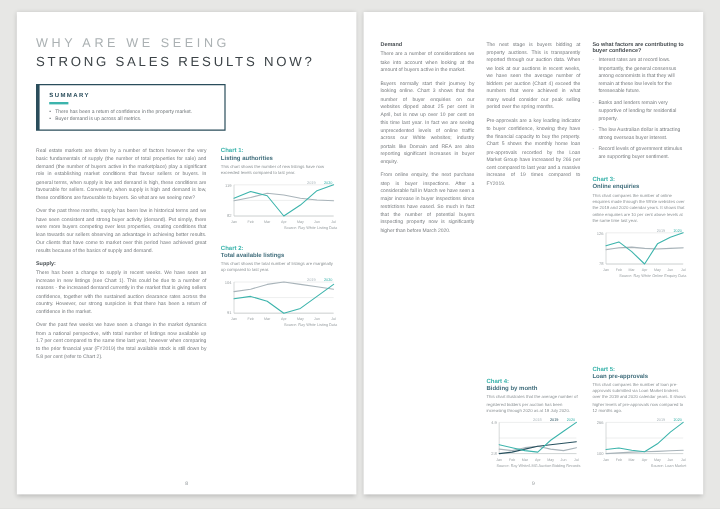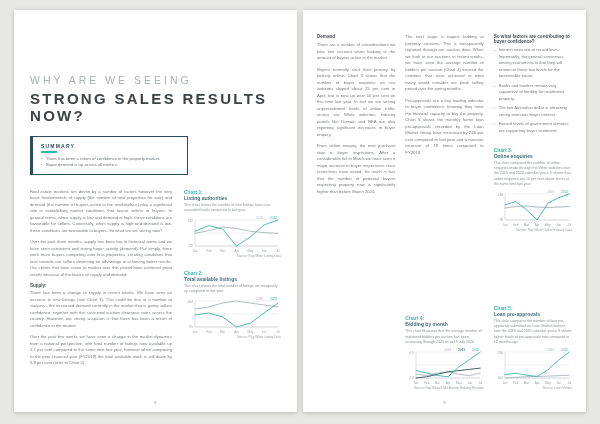--- a/index.html
+++ b/index.html
@@ -1,25 +1,25 @@
 <!DOCTYPE html>
 <html><head>
 <meta charset="utf-8">
 <style>
   html,body{margin:0;padding:0;background:#d8d8d6;}
   .sheet{position:relative;width:600px;height:424px;background:#e7e7e5;overflow:hidden;
          font-family:"Liberation Sans",sans-serif;}
   .page{position:absolute;top:10px;width:283px;height:402px;background:#ffffff;
         box-shadow:0 1px 4px rgba(0,0,0,.22);box-sizing:border-box;}
-  .page-left{left:14px;padding:64px 16px 14px;}
+  .page-left{left:14px;padding:20px 16px 14px;}
   .page-right{left:303px;padding:24px 14px 14px;}
 
   h1{margin:0;}
   .t1{display:block;font-size:10.5px;letter-spacing:3px;color:#abb1b3;font-weight:400;}
-  .t2{display:block;font-size:15px;letter-spacing:2.3px;color:#3c4347;font-weight:700;margin-top:4px;}
+  .t2{display:block;font-size:11px;letter-spacing:2.3px;color:#3c4347;font-weight:400;margin-top:4px;}
 
   .summary-box{width:158px;border:1px solid #2a4d5b;border-left:3px solid #2a4d5b;
                margin-top:12px;padding:6px 8px 5px;box-sizing:border-box;}
   .summary-head{font-size:5px;font-weight:700;letter-spacing:1.2px;color:#2a4d5b;}
   .summary-rule{width:16px;height:1.5px;background:#3cb4ac;margin:2px 0 3px;}
   .summary-box ul{margin:0;padding:0;list-style:none;}
   .summary-box li{font-size:4.2px;line-height:1.55;color:#6d7376;padding-left:5px;position:relative;}
   .summary-box li::before{content:"\2022";position:absolute;left:0;color:#6d7376;}
 
   .cols{display:flex;gap:12px;margin-top:14px;height:244px;}

